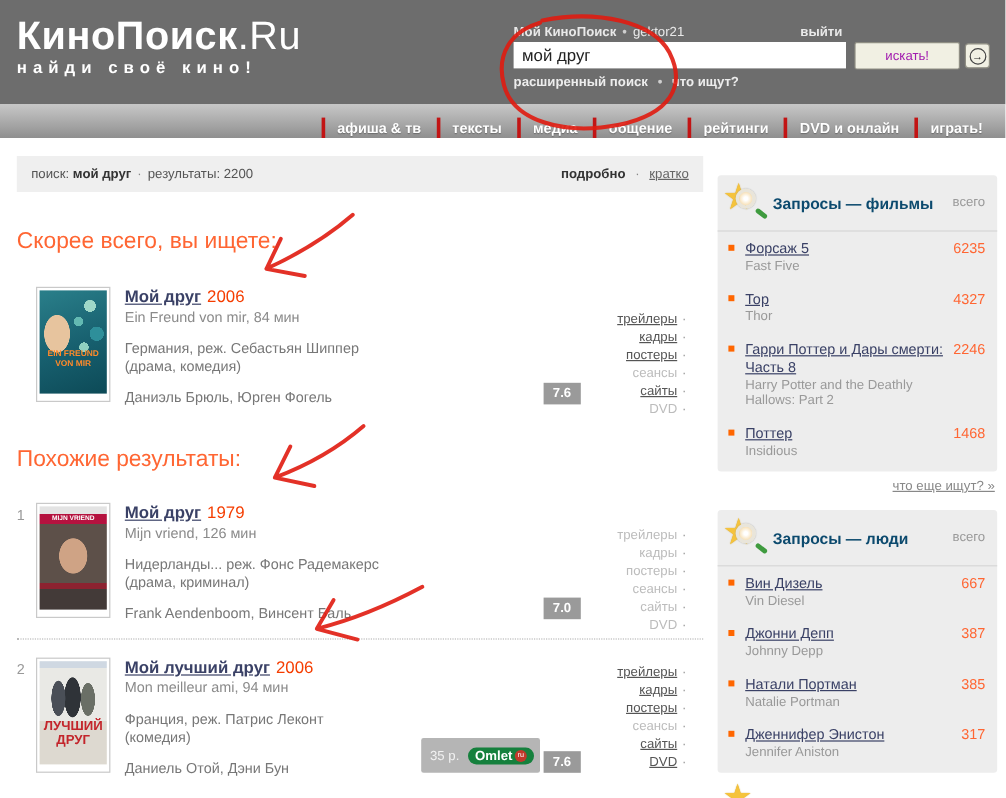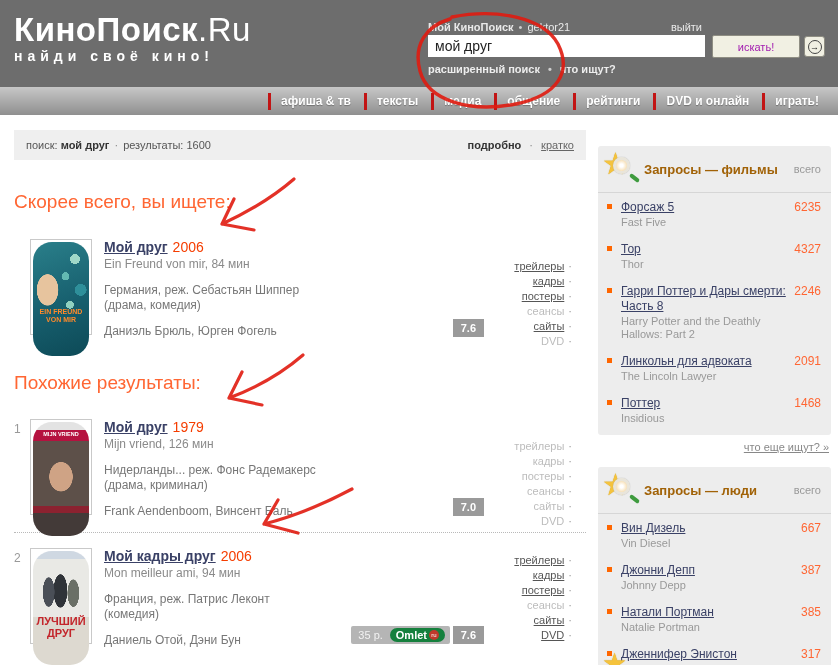--- a/index.html
+++ b/index.html
@@ -13,42 +13,42 @@
   .header { position:absolute; left:0; top:0; width:838px; height:87px; background:#6d6d6d; }
   .logo { position:absolute; left:14px; top:13px; color:#fff; cursor:pointer; }
   .logo-title { font-size:33px; font-weight:bold; line-height:34px; letter-spacing:0.5px; }
   .logo-title .ru { font-weight:normal; }
   .logo-tagline { font-size:14px; font-weight:bold; letter-spacing:5px; margin-top:1px; }
 
   .acct-row { position:absolute; left:428px; top:21px; width:274px; display:flex; align-items:center;
               font-size:11px; color:#e9e9e9; }
   .acct-row .lbl { font-weight:bold; }
   .acct-row .sep { margin:0 5px; color:#cfcfcf; }
-  .acct-row .logout { margin-left:auto; font-weight:normal; cursor:pointer; }
+  .acct-row .logout { margin-left:auto; font-weight:bold; cursor:pointer; }
 
   .search-input { position:absolute; left:428px; top:35px; width:277px; height:22px; border:0;
                   padding:0 7px; font-size:14px; color:#222; background:#fff;
                   font-family:"Liberation Sans", sans-serif; }
   .search-btn { position:absolute; left:712px; top:35px; width:88px; height:23px;
                 background:#f1f0e3; border:1px solid #8f8e83; border-radius:2px;
                 font-size:11px; color:#a21caf; cursor:pointer; font-family:"Liberation Sans", sans-serif; }
   .arrow-btn { position:absolute; left:804px; top:36px; width:21px; height:21px;
                background:#f1f0e3; border:1px solid #8f8e83; border-radius:3px;
                display:flex; align-items:center; justify-content:center; cursor:pointer; }
   .arrow-btn .circ { width:14px; height:14px; border:1px solid #444; border-radius:50%;
                      font-size:9px; line-height:12px; text-align:center; color:#222; }
 
   .search-links { position:absolute; left:428px; top:63px; font-size:11px; font-weight:bold; color:#ededed; }
   .search-links .sep { margin:0 5px; color:#cfcfcf; }
   .search-links span.link { cursor:pointer; }
 
   
   .nav { position:absolute; left:0; top:87px; width:838px; height:28px;
          background:linear-gradient(#c7c7c7, #8f8f8f);
-         display:flex; align-items:center; justify-content:flex-end; padding-right:6px; }
+         display:flex; align-items:flex-end; justify-content:flex-end; padding-right:6px; }
   .nav-item { display:flex; align-items:center; cursor:pointer; }
   .nav-bar { width:3px; height:17px; background:#c21414; }
   .nav-label { font-size:12px; font-weight:bold; color:#fff; padding:0 13px 0 10px;
                text-shadow:0 1px 1px rgba(0,0,0,.3); }
 
   
   .main { position:absolute; left:14px; top:130px; width:572px; }
   .results-bar { height:30px; background:#efefef; display:flex; align-items:center;
                  padding:0 12px; font-size:11px; color:#555; }
   .results-bar .b { font-weight:bold; color:#333; }
@@ -62,21 +62,21 @@
 
   .result { position:relative; display:flex; }
   .r0 { margin-top:26px; min-height:100px; }
   .r1 { margin-top:25px; padding-bottom:13px; border-bottom:1px dotted #b9b9b9; min-height:96px; }
   .r2 { padding-top:15px; padding-bottom:18px; border-bottom:1px dotted #b9b9b9; min-height:96px; }
 
   .rnum { width:16px; padding-top:3px; font-size:12px; color:#999; }
   .noindent { margin-left:16px; }
 
   .poster { width:62px; height:96px; border:1px solid #c9c9c9; background:#fff; padding:2px; flex:none; cursor:pointer; }
-  .poster-art { width:56px; height:114px; position:relative; overflow:hidden;border-radius:19px; }
+  .poster-art { width:56px; height:86px; position:relative; overflow:hidden; }
   .pa-a { background:
       radial-gradient(circle 5px at 75% 15%, #9fd8c8 98%, transparent),
       radial-gradient(circle 4px at 58% 30%, #63b9b2 98%, transparent),
       radial-gradient(circle 6px at 85% 42%, #2e8f9a 98%, transparent),
       radial-gradient(circle 4px at 66% 55%, #8fd0c0 98%, transparent),
       radial-gradient(ellipse 11px 16px at 26% 42%, #e7c49e 96%, transparent),
       linear-gradient(160deg, #2a7f8a 0%, #175f6e 55%, #0d4a57 100%); }
   .pa-a .ptxt { position:absolute; left:0; right:0; top:58%; text-align:center;
                 color:#ff8a2a; font-size:7px; font-weight:bold; line-height:8px; }
   .pa-b { background:
@@ -101,41 +101,41 @@
 
   .rlinks { position:absolute; top:20px; right:14px; text-align:right; font-size:11px; line-height:15px; }
   .lk { text-decoration:underline; color:#555; cursor:pointer; }
   .lk.off { text-decoration:none; color:#bcbcbc; cursor:default; }
   .ld { color:#999; margin-left:4px; }
 
   .rating { position:absolute; right:102px; background:#9a9a9a; color:#fff; font-weight:bold;
             font-size:11px; padding:3px 8px; }
   .rt0 { bottom:2px; } .rt1 { bottom:16px; } .rt2 { bottom:22px; }
 
-  .price-badge { position:absolute; right:136px; bottom:22px; height:18px; background:#b5b5b5;
+  .price-badge { position:absolute; right:136px; bottom:22px; height:29px; background:#b5b5b5;
                  border-radius:2px; color:#f2f2f2; font-size:11px; display:flex; align-items:center;
                  padding:0 5px 0 7px; cursor:pointer; }
   .omlet { background:#15803d; color:#fff; font-weight:bold; border-radius:9px; padding:1px 6px;
            margin-left:7px; font-size:11px; display:flex; align-items:center; }
   .omlet .tld { background:#c0392b; color:#fff; border-radius:50%; width:10px; height:10px;
                 font-size:6px; line-height:10px; text-align:center; margin-left:2px; font-weight:normal; }
 
   
   .sidebar { position:absolute; left:598px; top:146px; width:233px; }
   .sb-block { background:#ededed; border-radius:3px; padding-bottom:4px; }
   .sb-head { display:flex; align-items:center; padding:4px 10px 4px 4px; border-bottom:1px solid #d6d6d6; }
   .icon-starsearch { width:40px; height:38px; position:relative; flex:none; }
   .icon-starsearch .star { position:absolute; left:0; top:-4px; font-size:30px; color:#f5c33c;
                            text-shadow:0 0 1px #c79516; }
   .icon-starsearch .mag { position:absolute; left:11px; top:7px; width:17px; height:17px;
                           border:3px solid #e9e5da; border-radius:50%;
                           background:radial-gradient(#fff 20%, #f3cf8e); box-shadow:0 0 1px #999; }
   .icon-starsearch .handle { position:absolute; left:27px; top:26px; width:11px; height:4px;
                              background:#3f9b3f; border-radius:2px; transform:rotate(38deg); }
-  .sb-title { font-size:13px; font-weight:bold; color:#a16207; margin-left:2px; }
+  .sb-title { font-size:13px; font-weight:bold; color:#0c4a6e; margin-left:2px; }
   .sb-total { margin-left:auto; font-size:11px; color:#999; }
 
   .sb-item { display:flex; padding:7px 10px 6px 9px; }
   .sb-bullet { width:5px; height:5px; background:#ff6600; margin:4px 9px 0 0; flex:none; }
   .sb-item-main { flex:1; }
   .sb-item-title { font-size:12px; color:#3a4166; text-decoration:underline; line-height:15px; cursor:pointer; }
   .sb-item-sub { font-size:11px; color:#999; line-height:13px; margin-top:1px; }
   .sb-count { font-size:12px; color:#ff6633; margin-left:8px; }
 
   .sb-footer { text-align:right; font-size:11px; color:#888; margin:6px 2px 14px 0; }
@@ -207,21 +207,21 @@
     </div>
 </div>
 
 <div class="main">
 
   <div class="results-bar">
     <span>поиск:</span>&nbsp;
     <span class="b">мой друг</span>
     <span class="dot">·</span>
     <span>результаты:</span>&nbsp;
-    <span>1600</span>
+    <span>2200</span>
     <span class="right">
       <span class="b">подробно</span>
       <span class="dot">·</span>
       <span class="brief">кратко</span>
     </span>
   </div>
 
   <h2 class="section-title st1">Скорее всего, вы ищете:</h2>
 
   <div class="result r0">
@@ -276,21 +276,21 @@
   </div>
 
   <div class="result r2">
     <div class="rnum">2</div>
     <div class="poster">
       <div class="poster-art pa-c">
         <div class="ptxt">ЛУЧШИЙ ДРУГ</div>
       </div>
     </div>
     <div class="rinfo">
-      <div><span class="rtitle">Мой кадры друг</span><span class="ryear">2006</span></div>
+      <div><span class="rtitle">Мой лучший друг</span><span class="ryear">2006</span></div>
       <div class="rorig">Mon meilleur ami, 94 мин</div>
       <div class="rline1">Франция, реж. Патрис Леконт</div>
       <div>(комедия)</div>
       <div class="ractors">Даниель Отой, Дэни Бун</div>
     </div>
     <div class="rlinks">
       <div><span class="lk">трейлеры</span><span class="ld">·</span></div>
       <div><span class="lk">кадры</span><span class="ld">·</span></div>
       <div><span class="lk">постеры</span><span class="ld">·</span></div>
       <div><span class="lk off">сеансы</span><span class="ld">·</span></div>
@@ -330,25 +330,20 @@
       <span class="sb-item-main"><span class="sb-item-title">Тор</span><span class="sb-item-sub" style="display:block">Thor</span></span>
       <span class="sb-count">4327</span>
     </div>
     <div class="sb-item">
       <span class="sb-bullet"></span>
       <span class="sb-item-main"><span class="sb-item-title">Гарри Поттер и Дары смерти: Часть 8</span><span class="sb-item-sub" style="display:block">Harry Potter and the Deathly Hallows: Part 2</span></span>
       <span class="sb-count">2246</span>
     </div>
     <div class="sb-item">
       <span class="sb-bullet"></span>
-      <span class="sb-item-main"><span class="sb-item-title">Линкольн для адвоката</span><span class="sb-item-sub" style="display:block">The Lincoln Lawyer</span></span>
-      <span class="sb-count">2091</span>
-    </div>
-    <div class="sb-item">
-      <span class="sb-bullet"></span>
       <span class="sb-item-main"><span class="sb-item-title">Поттер</span><span class="sb-item-sub" style="display:block">Insidious</span></span>
       <span class="sb-count">1468</span>
     </div>
   </div>
   <div class="sb-footer"><span class="flink">что еще ищут? »</span></div>
 
   <div class="sb-block">
     <div class="sb-head">
       <span class="icon-starsearch">
         <span class="star">★</span>

